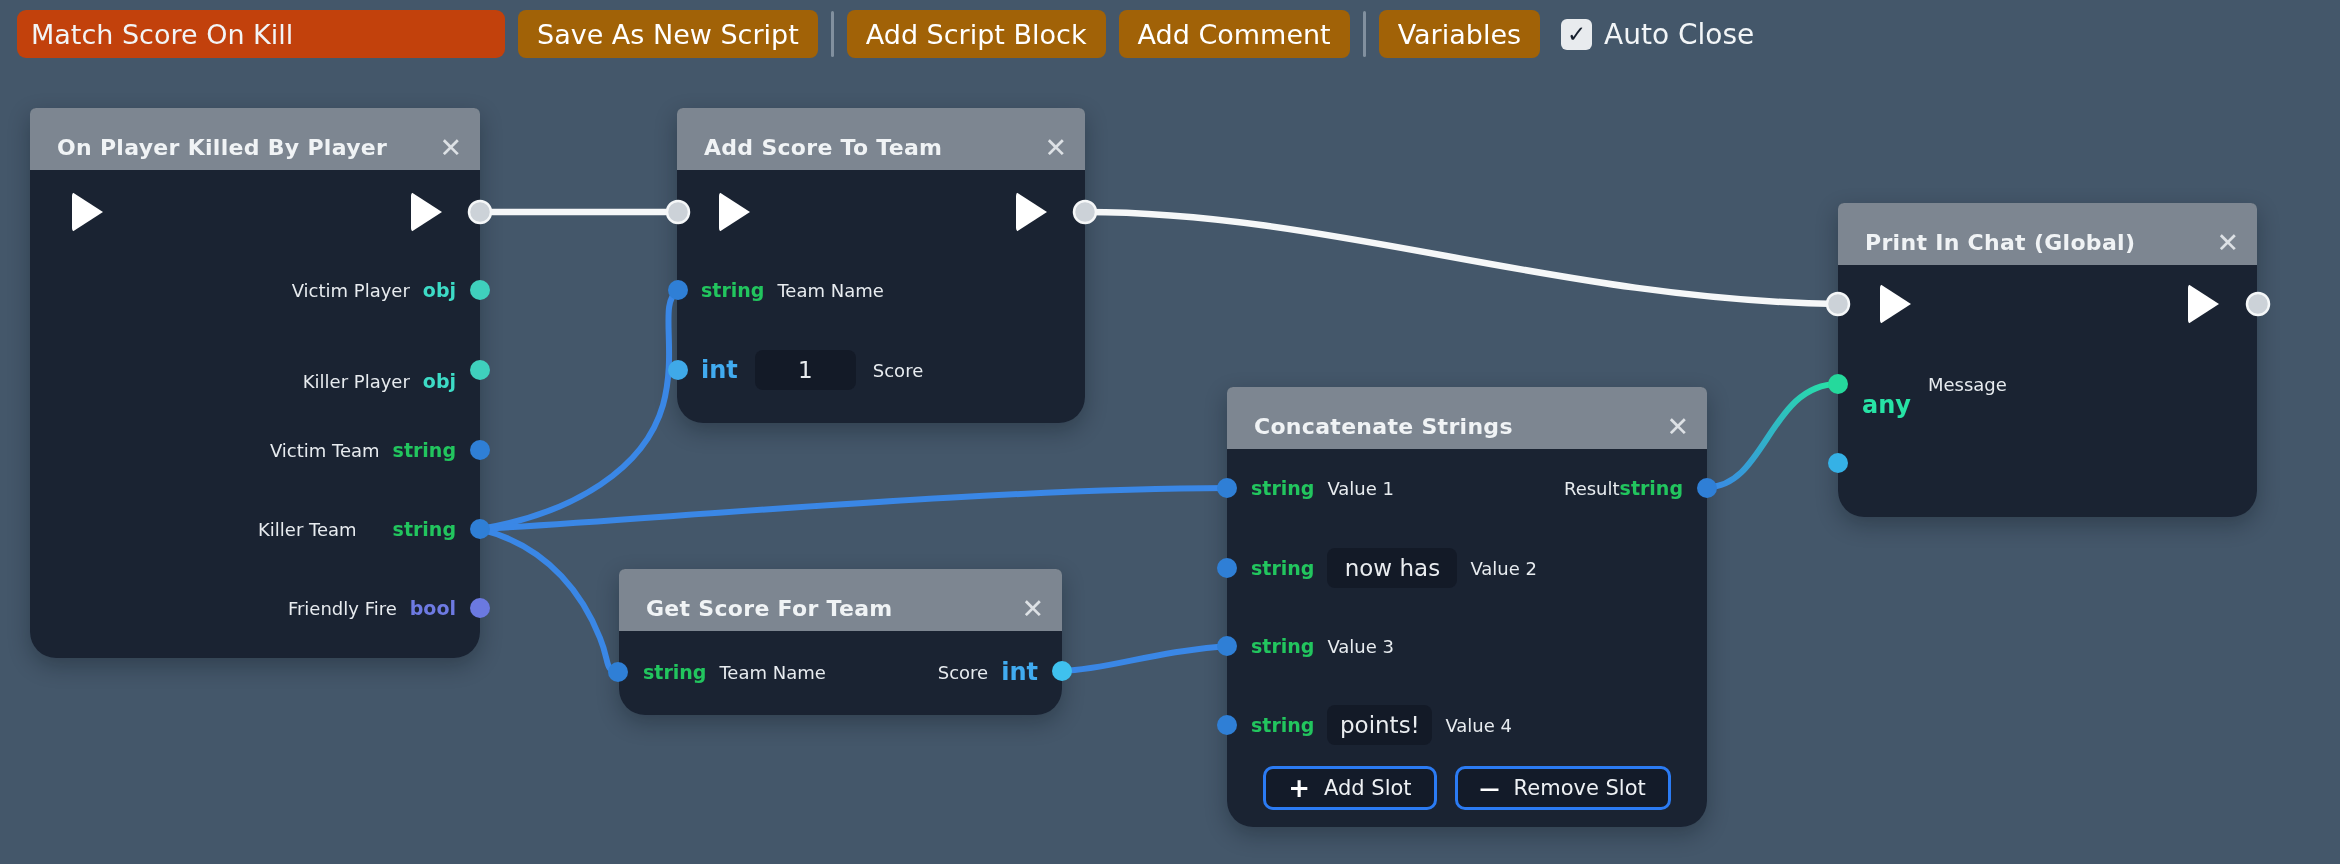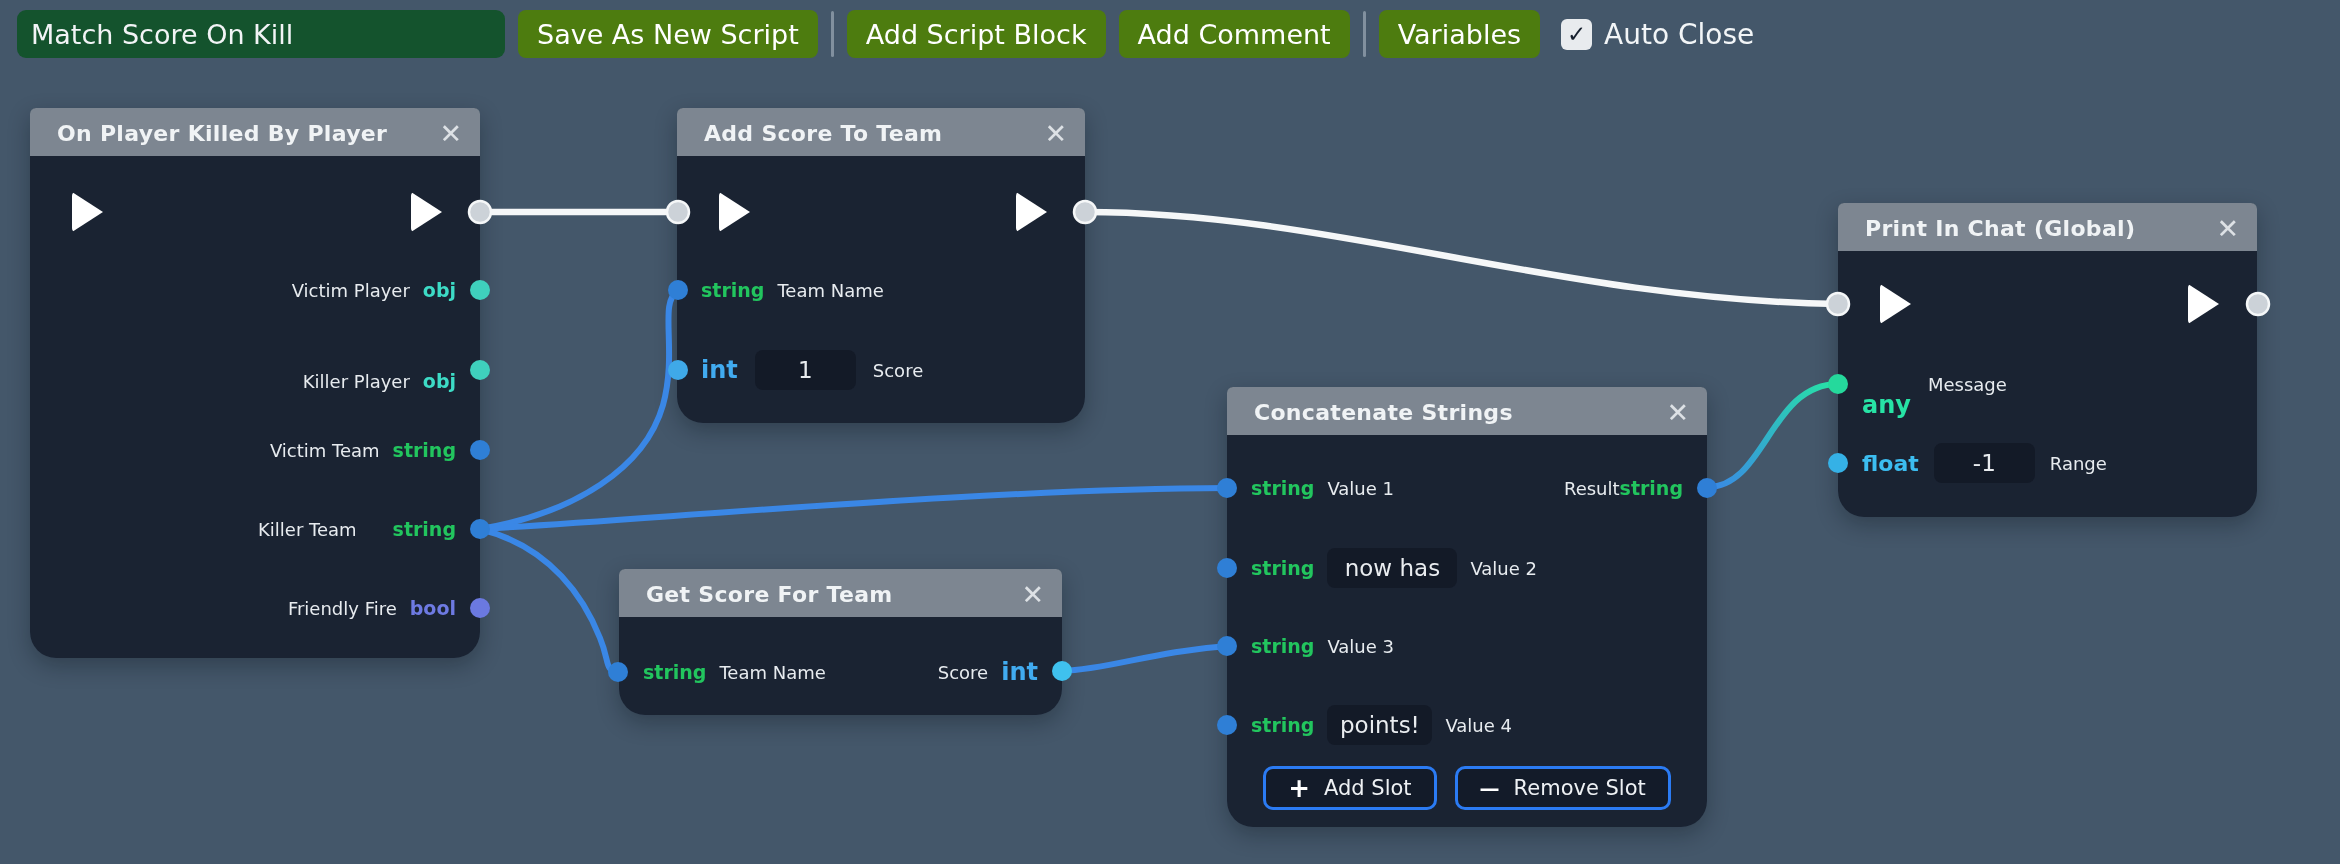--- a/index.html
+++ b/index.html
@@ -11,40 +11,40 @@
       radial-gradient(ellipse 520px 260px at 1320px 150px, rgba(255,255,255,0.09), transparent 70%),
       radial-gradient(ellipse 420px 240px at 1960px 170px, rgba(255,255,255,0.07), transparent 70%),
       radial-gradient(ellipse 500px 260px at 1800px 760px, rgba(255,255,255,0.06), transparent 70%),
       radial-gradient(ellipse 400px 200px at 300px 800px, rgba(255,255,255,0.05), transparent 70%),
       linear-gradient(100deg,#2d3b49 0%,#43556 5 35%,#45596a 38%,#567083 58%,#4b6071 100%);
     background-color:#44576a;
   }
   
   .toolbar{position:absolute;left:17px;top:10px;height:48px;display:flex;align-items:center;gap:13px;z-index:20;}
   .name-input{
-    width:460px;height:48px;background:#14532d;border:none;border-radius:9px;
+    width:460px;height:48px;background:#c2410c;border:none;border-radius:9px;
     color:#f2f4f6;font-size:27px;padding:0 14px;font-family:inherit;outline:none;
   }
   .tb-btn{
-    height:48px;background:#4d7c0f;color:#fff;border:none;border-radius:8px;
+    height:48px;background:#a16207;color:#fff;border:none;border-radius:8px;
     font-size:27px;padding:0 19px;font-family:inherit;white-space:nowrap;font-weight:400;cursor:pointer;
   }
   .tb-sep{width:3px;height:46px;background:rgba(205,214,223,0.45);border-radius:2px;}
   .autoclose{display:flex;align-items:center;gap:12px;margin-left:8px;}
   .checkbox{
     width:31px;height:31px;background:#e8ebee;border-radius:6px;display:flex;
     align-items:center;justify-content:center;color:#16202e;font-size:23px;font-weight:700;cursor:pointer;
   }
   .autoclose-label{color:#f2f5f7;font-size:28px;}
   
   .node{position:absolute;background:rgba(23,31,46,0.93);border-radius:7px 7px 26px 26px;
         box-shadow:0 8px 22px rgba(8,12,20,0.30);z-index:10;}
   .node-header{
     height:46px;background:rgba(134,143,153,0.92);border-radius:6px 6px 0 0;
-    display:flex;align-items:center;justify-content:space-between;padding:2px 18px 0 27px;
+    display:flex;align-items:center;justify-content:space-between;padding:16px 18px 0 27px;
   }
   .node-title{color:#f0f3f5;font-size:22px;font-weight:700;letter-spacing:0.3px;white-space:nowrap;}
   .close-x{color:#dde1e5;font-size:27px;font-weight:700;cursor:pointer;line-height:1;}
   .row{position:absolute;left:0;right:0;height:44px;display:flex;align-items:center;gap:13px;padding:0 24px;}
   .row.out{justify-content:flex-end;}
   .row.split{justify-content:space-between;}
   .lbl{color:#e7ebef;font-size:18px;white-space:nowrap;}
   .typ{font-size:19px;font-weight:700;white-space:nowrap;}
   .c-obj{color:#3ddbc6}.c-string{color:#22c55e}.c-int{color:#41abf0}
   .c-float{color:#3cbdf0}.c-bool{color:#6e7ae2}.c-any{color:#27e3a5}
@@ -201,25 +201,20 @@
     <span class="close-x">✕</span>
   </div>
   <div class="exec-row" style="top:79px;">
     <div class="tri"></div>
     <div class="tri"></div>
   </div>
   <div class="row" style="top:159px;gap:17px;">
     <span class="typ c-any" style="font-size:24px;margin-top:42px;">any</span>
     <span class="lbl">Message</span>
   </div>
-  <div class="row" style="top:238px;gap:15px;">
-    <span class="typ c-float" style="font-size:22px;">float</span>
-    <input class="field w-num" style="width: 55px;" value="-1">
-    <span class="lbl">Range</span>
-  </div>
 </div>
 
 <svg class="wires" width="2340" height="864" viewBox="0 0 2340 864">
   <defs>
     <linearGradient id="gradBlueGreen" gradientUnits="userSpaceOnUse" x1="1707" y1="487" x2="1838" y2="384">
       <stop offset="0" stop-color="#3a87e6"></stop>
       <stop offset="1" stop-color="#27e3a5"></stop>
     </linearGradient>
   </defs>
 

